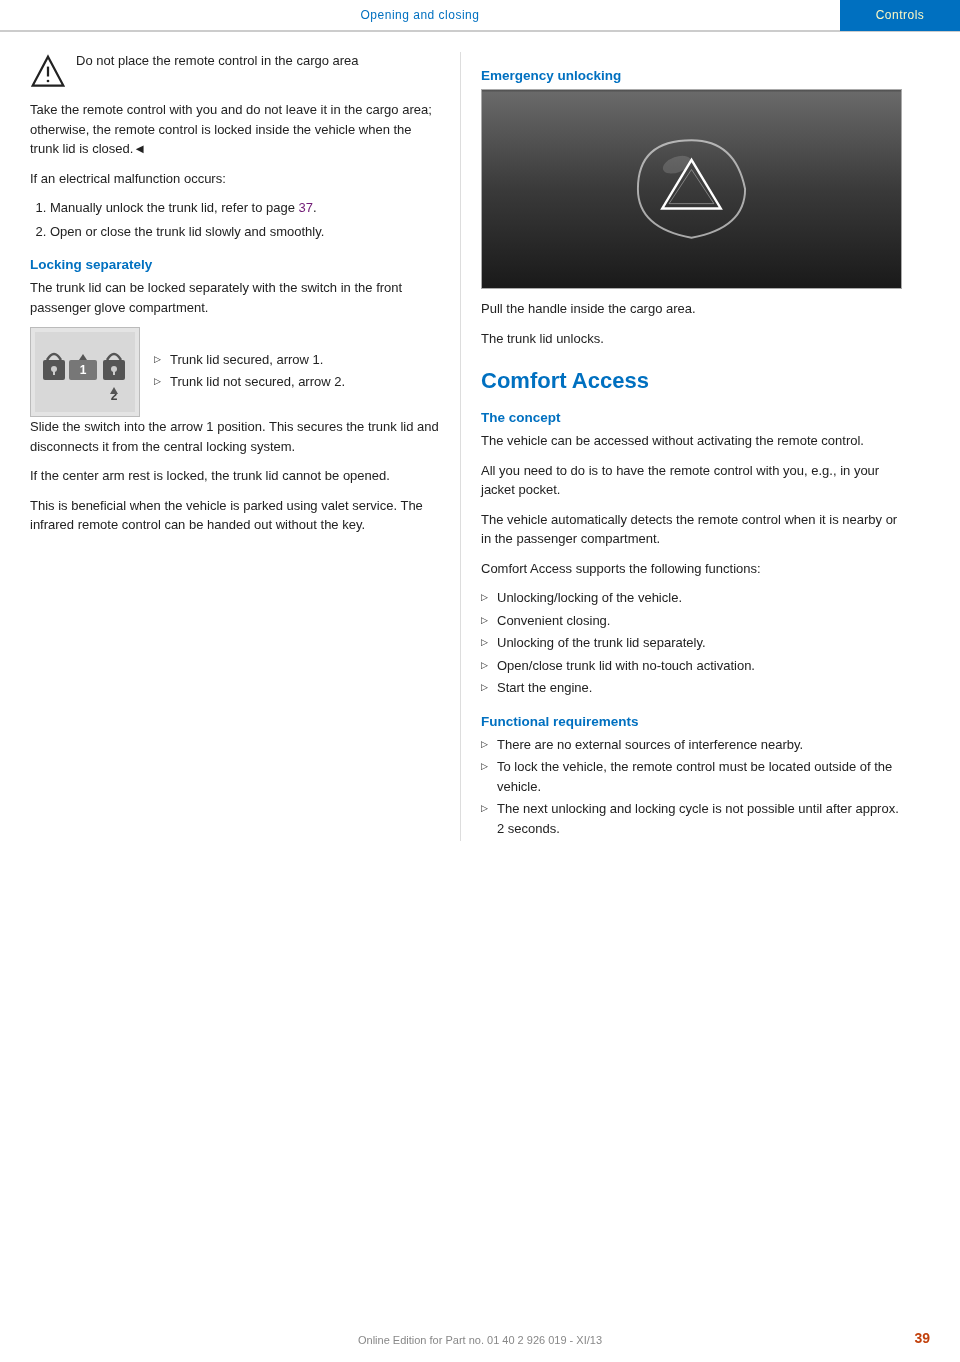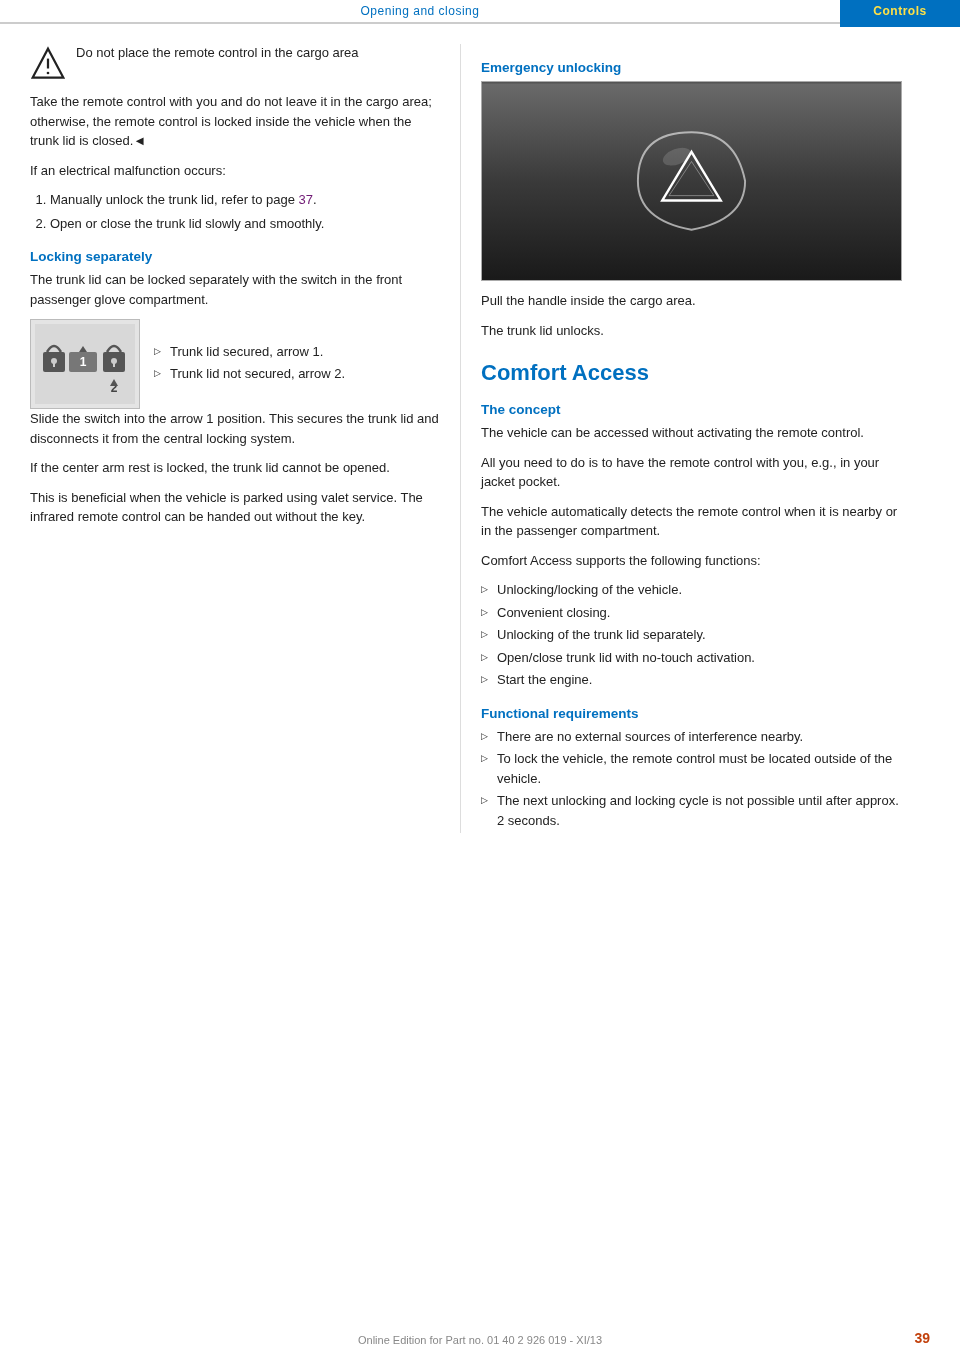--- a/index.html
+++ b/index.html
@@ -13,41 +13,41 @@
       color: #222;
     }
 
     
     .header {
       display: flex;
       justify-content: flex-end;
       align-items: center;
       border-bottom: 2px solid #ccc;
       padding: 0;
-      height: 24px;
+      height: 32px;
     }
     .header-left {
       flex: 1;
       display: flex;
       align-items: center;
       justify-content: center;
       color: #0070c0;
       font-size: 12px;
       letter-spacing: 0.5px;
     }
     .header-right {
       background: #0070c0;
-      color: #fde047;
+      color: #fef9c3;
       font-size: 12px;
       padding: 0 20px;
       height: 32px;
       display: flex;
       align-items: center;
       letter-spacing: 0.5px;
-      font-weight: bold;
+      font-weight: normal;
       min-width: 120px;
       justify-content: center;
       text-align: right;
     }
 
     
     .main-content {
       display: flex;
       padding: 20px 4px 0 0;
     }

